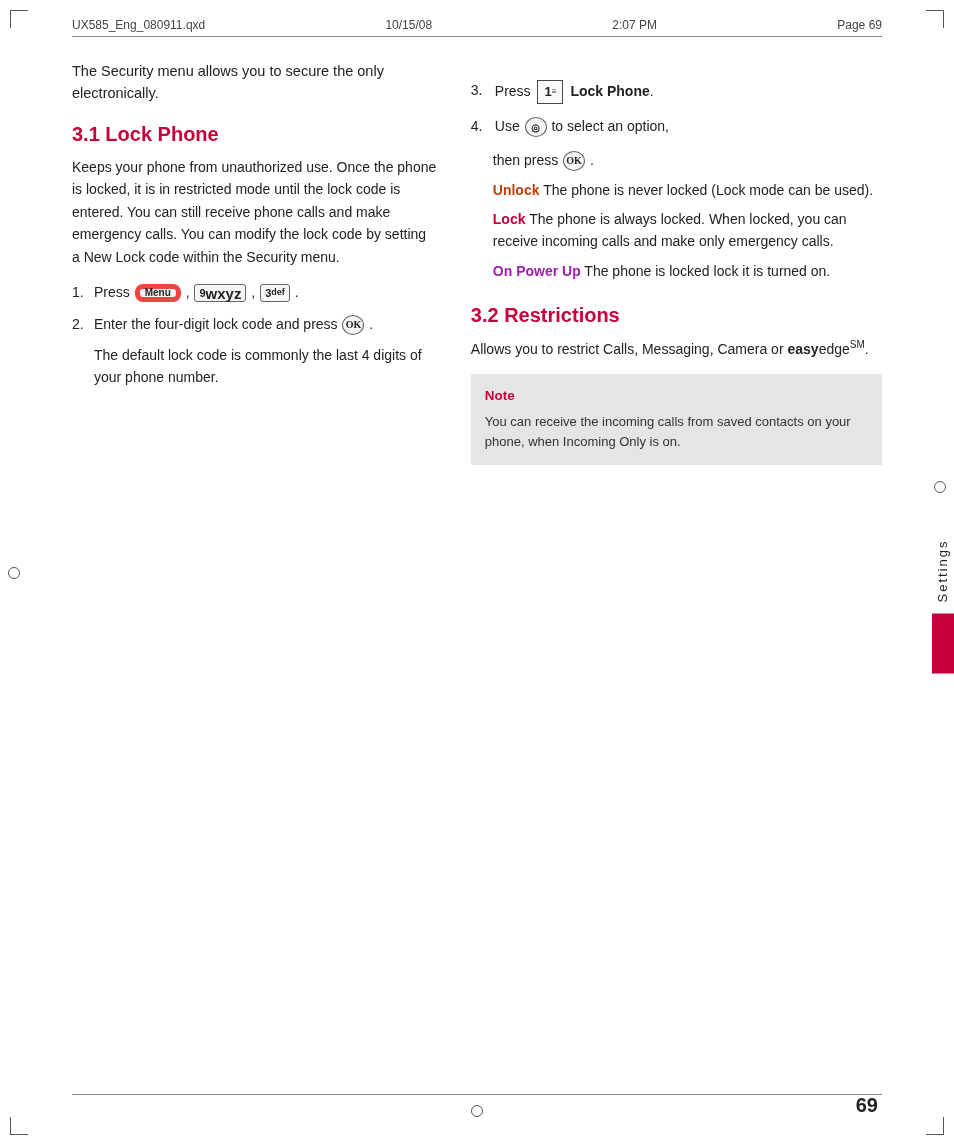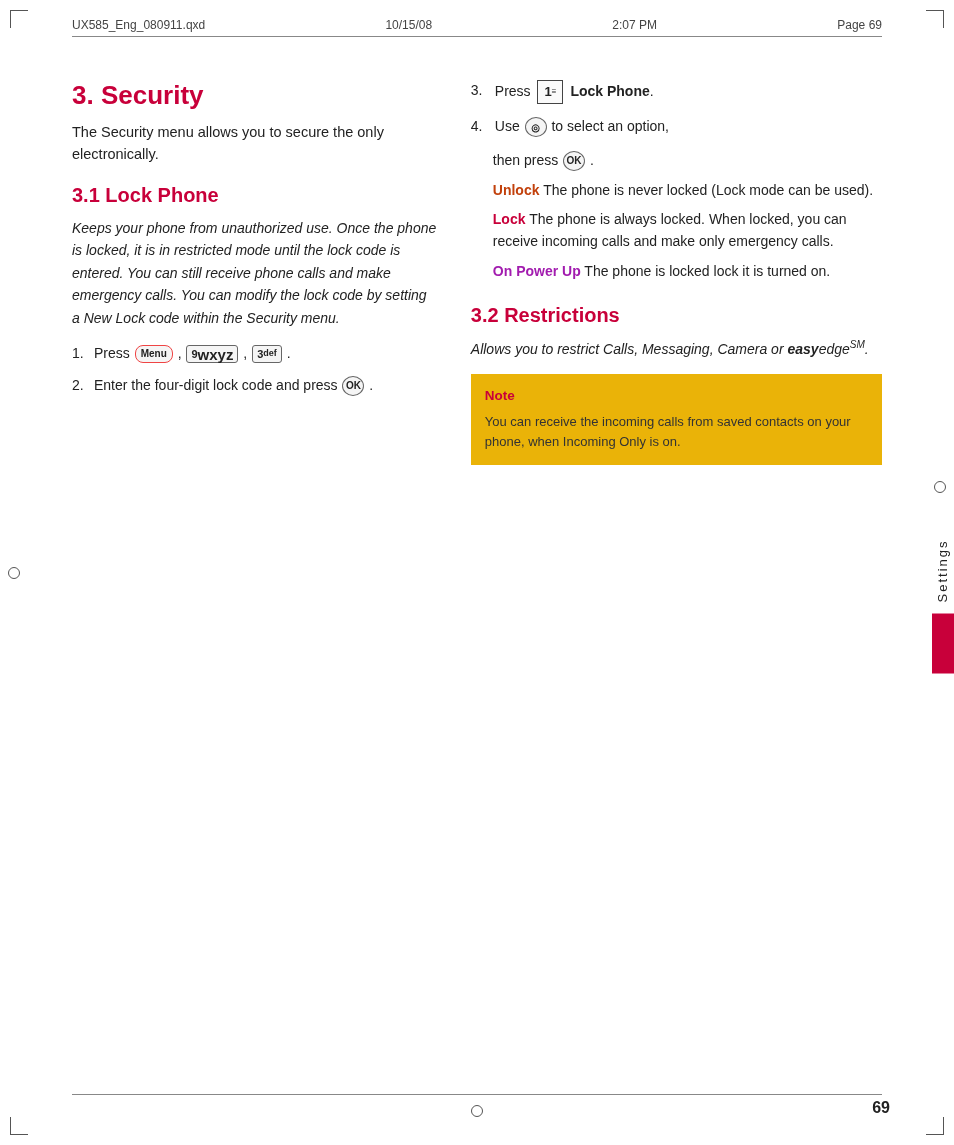--- a/index.html
+++ b/index.html
@@ -114,21 +114,20 @@
       font-size: 20px;
       font-weight: bold;
       color: #c8003a;
       margin-bottom: 10px;
     }
 
     .sub-body {
       font-size: 14px;
       line-height: 1.6;
       margin-bottom: 14px;
-      font-style: italic;
     }
 
     
     .step {
       font-size: 14px;
       line-height: 1.55;
       margin-bottom: 10px;
       display: flex;
       gap: 4px;
     }
@@ -156,29 +155,30 @@
       background: #f5f5f5;
       vertical-align: middle;
       font-weight: bold;
       margin: 0 1px;
     }
 
     .key-icon.menu-key {
       font-size: 10px;
       border-radius: 8px;
       padding: 0 5px;
-      border: 1px solid #ef4444;
+      border: 5px solid #ef4444;
     }
 
     .key-icon.ok-key {
       border-radius: 50%;
       width: 20px;
       height: 20px;
       font-size: 10px;
       padding: 0;
+      font-family: Liberation Serif, serif;
     }
 
     .key-icon.nav-key {
       border-radius: 50%;
       width: 20px;
       height: 20px;
       font-size: 10px;
       padding: 0;
     }
 
@@ -191,21 +191,21 @@
       gap: 6px;
     }
 
     
     .option-unlock { color: #c2410c; font-weight: bold; }
     .option-lock { color: #c8003a; font-weight: bold; }
     .option-onpowerup { color: #a21caf; font-weight: bold; }
 
     
     .note-box {
-      background: #eab308;
+      background: #e5e5e5;
       border-left: none;
       padding: 12px 14px;
       margin-top: 14px;
       font-size: 13px;
       line-height: 1.55;
     }
     .note-label {
       font-weight: bold;
       color: #c8003a;
       font-size: 13.5px;
@@ -248,22 +248,22 @@
       width: 22px;
       height: 60px;
       background: #c8003a;
       margin-top: 2px;
     }
 
     
     .page-number {
       position: absolute;
       bottom: 28px;
-      right: 64px;
-      font-size: 16px;
+      right: 76px;
+      font-size: 20px;
       font-weight: bold;
       color: #222;
     }
 
     
     .bottom-rule {
       position: absolute;
       bottom: 50px;
       left: 72px;
       right: 72px;
@@ -308,21 +308,20 @@
 <div class="page-header">
   <span>UX585_Eng_080911.qxd</span>
   <span>10/15/08</span>
   <span>2:07 PM</span>
   <span>Page 69</span>
 </div>
 
 <div class="content-area">
 
   <div class="left-col">
-    <div class="section-title">3. Security</div>
     <div class="section-intro">The Security menu allows you to secure the only electronically.</div>
 
     <div class="sub-title">3.1  Lock Phone</div>
     <div class="sub-body">Keeps your phone from unauthorized use. Once the phone is locked, it is in restricted mode until the lock code is entered. You can still receive phone calls and make emergency calls. You can modify the lock code by setting a New Lock code within the Security menu.</div>
 
     <div class="step">
       <span class="step-number">1.</span>
       <span class="step-content">
         Press
         <span class="key-icon menu-key">Menu</span>
@@ -335,20 +334,23 @@
     </div>
 
     <div class="step">
       <span class="step-number">2.</span>
       <span class="step-content">
         Enter the four-digit lock code and press
         <span class="key-icon ok-key">OK</span>
         .
       </span>
     </div>
+    <div class="step-indent">
+      The default lock code is commonly the last 4 digits of your phone number.
+    </div>
   </div>
 
   <div class="right-col">
 
     <div class="right-step" style="margin-top:20px;">
       <span class="step-number">3.</span>
       <span class="step-content">
         Press
         <span class="key-box">1<span class="key-sub">≡</span></span>
         <strong>Lock Phone</strong>.

